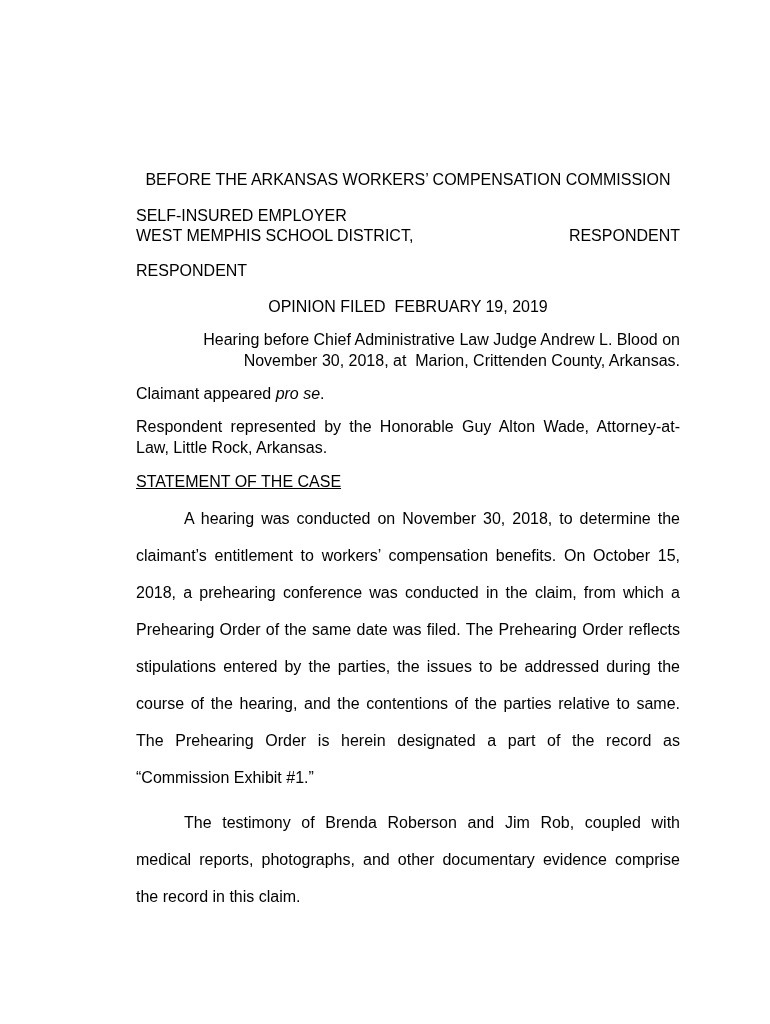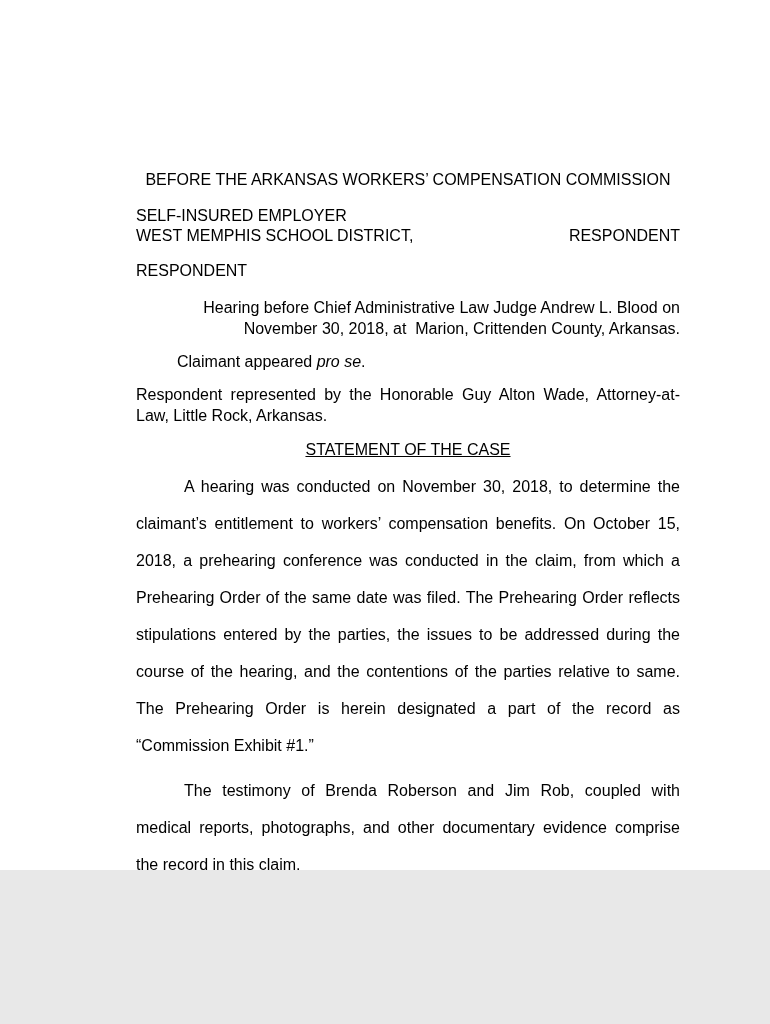--- a/index.html
+++ b/index.html
@@ -1,20 +1,20 @@
 <!DOCTYPE html>
 <html><head>
 <meta charset="utf-8">
 <style>
   * { margin: 0; padding: 0; box-sizing: border-box; }
   html, body { background: #e8e8e8; }
   .page {
     position: relative;
     width: 770px;
-    height: 870px;
+    height: 1024px;
     margin: 0 auto;
     background: #ffffff;
     font-family: "Liberation Sans", sans-serif;
     font-size: 16px;
     color: #000000;
     overflow: hidden;
   }
   .content {
     position: absolute;
     left: 136px;
@@ -34,25 +34,25 @@
   }
   .party-row.r1 { margin-bottom: 18px; }
   .party-row.r2 { margin-bottom: 15px; }
   .party-row.r3 { margin-bottom: 16px; }
   .party-left { text-align: left; }
   .party-role { text-align: right; white-space: nowrap; }
 
   .opinion-line { text-align: center; line-height: 20px; margin-bottom: 12px; }
 
   .hearing-para { line-height: 21px; margin-bottom: 12px; text-align: right; }
-  .appearance-line { line-height: 21px; margin-bottom: 12px; margin-left: 41px; }
+  .appearance-line { line-height: 21px; margin-bottom: 12px; }
   .appearance-line .italic { font-style: italic; }
   .representation-para { line-height: 21px; text-align: justify; margin-bottom: 13px; }
 
-  .section-heading { text-align: center; line-height: 21px; }
+  .section-heading { text-align: left; line-height: 21px; }
   .section-heading .underline { text-decoration: underline; }
 
   .body-para {
     text-align: justify;
     line-height: 37px;
     text-indent: 48px;
     margin-top: 8px;
   }
 </style>
 </head>
@@ -70,20 +70,21 @@
         <div>SELF-INSURED EMPLOYER</div>
         <div>WEST MEMPHIS SCHOOL DISTRICT,</div>
       </div>
       <div class="party-role">RESPONDENT</div>
     </div>
 
     <div class="party-row r3">
       <div class="party-role">RESPONDENT</div>
     </div>
 
+    <div class="opinion-line preserve">OPINION FILED  FEBRUARY 19, 2019</div>
 
     <div class="hearing-para preserve">Hearing before Chief Administrative Law Judge Andrew L. Blood on November 30, 2018, at  Marion, Crittenden County, Arkansas.</div>
 
     <div class="appearance-line">
       <span>Claimant appeared </span><span class="italic">pro se</span><span>.</span>
     </div>
 
     <div class="representation-para">Respondent represented by the Honorable Guy Alton Wade, Attorney-at-Law, Little Rock, Arkansas.</div>
 
     <div class="section-heading">

